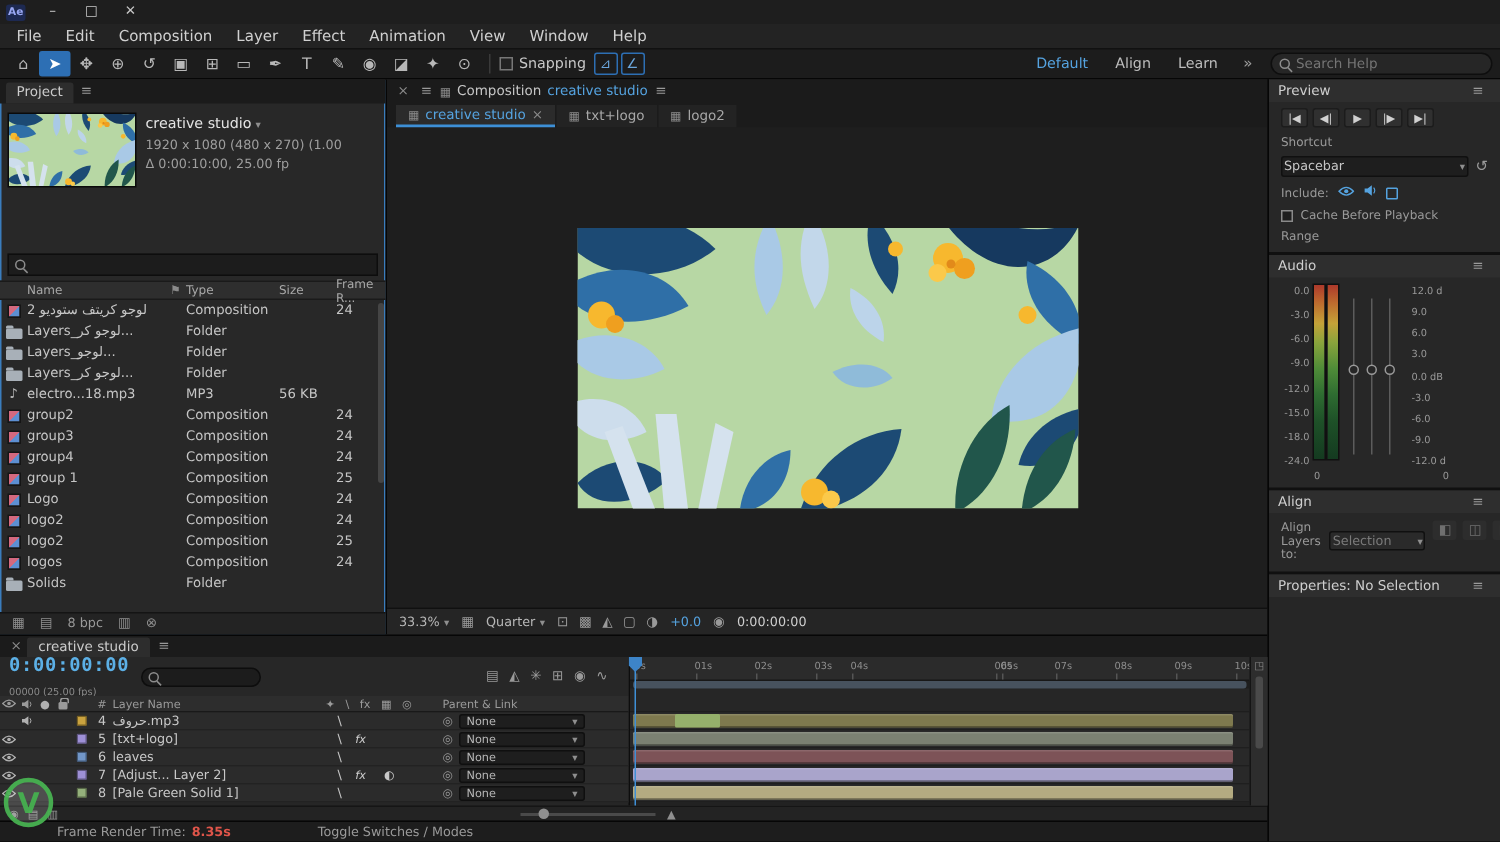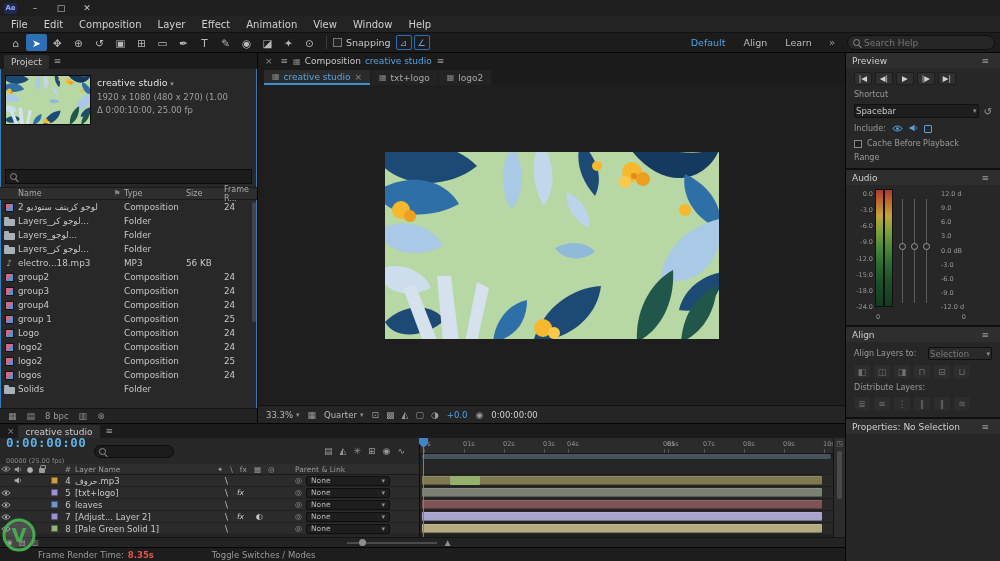--- a/index.html
+++ b/index.html
@@ -110,21 +110,21 @@
 .ascale{display:flex;flex-direction:column;justify-content:space-between;font-size:6.5px;color:#9a9a9a;
  text-align:right;width:24px;padding-right:3px}
 .ascale.right{width:34px;text-align:left;padding-left:4px}
 .meters{display:flex;gap:2px;height:116px}
 .meter{width:7px;height:100%;outline:1px solid #101010;
  background:linear-gradient(to bottom,#ad392b 0%,#bd6a2e 10%,#c4a238 22%,#8aa43c 33%,#4f8c38 48%,#2e6c31 63%,#1e5128 78%,#143a20 100%)}
 .knobs{display:flex;gap:11px;align-items:center;padding:0 10px}
 .knob-line{width:1px;height:104px;background:#5c5c5c;position:relative}
 .knob{position:absolute;left:-3px;top:44px;width:7px;height:7px;border:1px solid #9a9a9a;border-radius:50%;background:#262626}
 .audio-foot{display:flex;justify-content:space-between;padding:0 34px 4px 30px;font-size:6.5px;color:#9a9a9a}
-.align-body{padding:5px 8px 7px;display:flex;flex-direction:column;gap:5px}
+.align-body{padding:5px 8px 7px;display:flex;flex-direction:row;gap:5px}
 .align-row{display:flex;align-items:center;justify-content:space-between;gap:6px}
 .align-row .dd{flex:none;width:64px;height:13px}
 .btn-row{display:flex;gap:4px}
 .abtn{width:16px;height:13px;display:flex;align-items:center;justify-content:center;color:#6f6f6f;font-size:9px;
  background:#2d2d2d;border-radius:2px}
 .props-body{flex:1;background:#262626}
 
 .timeline{height:124px;display:flex;flex-direction:column;background:#262626;border-top:1px solid #060606}
 .tl-tabbar{height:14px;background:#1b1b1b;display:flex;align-items:center;padding:0 4px;font-size:9px;color:#999;flex:none}
 .tl-tab{height:13px;margin-top:1px;background:#2d2d2d;color:#ccc;display:flex;align-items:center;padding:0 8px;border-radius:2px 2px 0 0}

